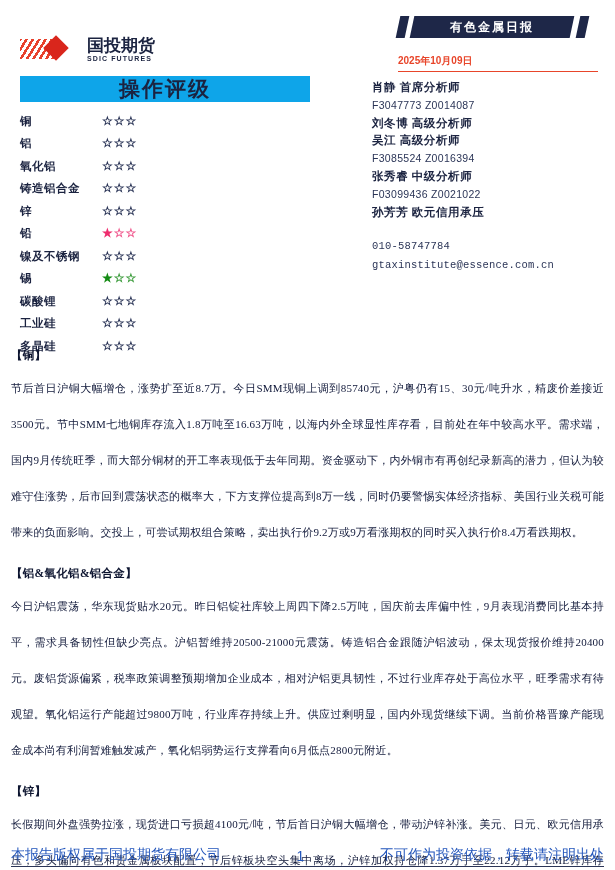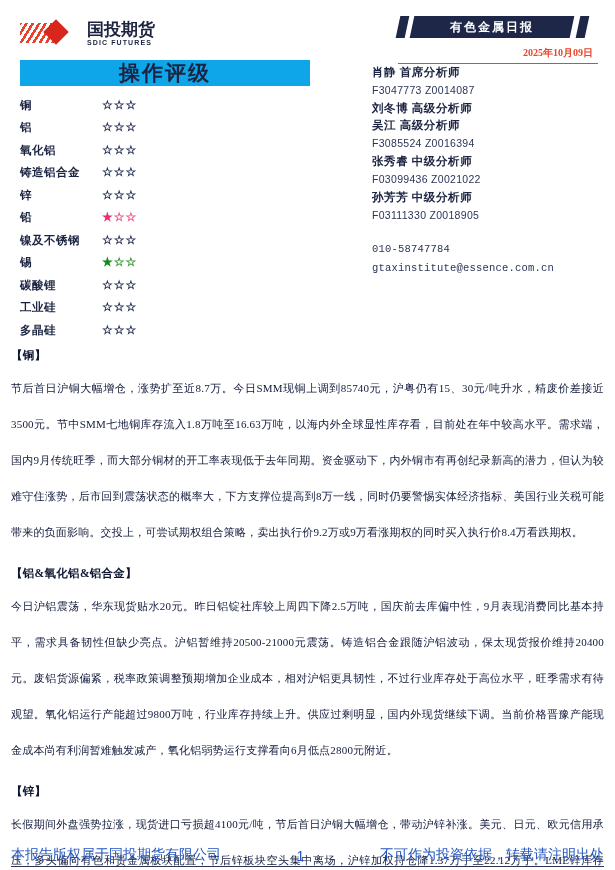--- a/index.html
+++ b/index.html
@@ -19,21 +19,21 @@
   
   .header {
     display: flex;
     flex-direction: row;
     width: 615px;
     height: 348px;
     box-sizing: border-box;
   }
   .header-left {
     width: 330px;
-    padding: 16px 0 0 20px;
+    padding: 32px 0 0 20px;
     box-sizing: border-box;
   }
   .header-right {
     width: 285px;
     padding: 16px 0 0 0;
     box-sizing: border-box;
   }
 
   
   .logo-row {
@@ -154,38 +154,38 @@
     top: 0;
     width: 9px;
     height: 22px;
     background: #1e2748;
     transform: skewX(-12deg);
   }
   .banner-tick.left  { left: 0px; }
   .banner-tick.right { left: 180px; }
 
   .date-line {
-    margin-top: 8px;
+    margin-top: 16px;
     margin-left: 68px;
     width: 195px;
-    text-align: right;
+    text-align: left;
     color: #e8452a;
-    font-family: Liberation Serif, serif;
+    font-family: Liberation Sans, sans-serif;
     font-size: 10px;
     font-weight: bold;
   }
   .date-rule {
     margin-top: 3px;
     margin-left: 68px;
     width: 200px;
     border-bottom: 1px solid #e8452a;
   }
 
   
-  .analysts { margin-top: 0; padding-left: 42px; }
+  .analysts { margin-top: 7px; padding-left: 42px; }
   .analyst-name {
     font-size: 11.5px;
     font-weight: bold;
     color: #1b2340;
     letter-spacing: 0.6px;
     line-height: 17px;
   }
   .analyst-code {
     font-family: "Liberation Sans", sans-serif;
     font-size: 10.5px;
@@ -326,22 +326,21 @@
     <div class="date-rule"></div>
 
     <div class="analysts">
         <div class="analyst-name">肖静  首席分析师</div>
         <div class="analyst-code">F3047773  Z0014087</div>
         <div class="analyst-name">刘冬博  高级分析师</div>
         <div class="analyst-name">吴江  高级分析师</div>
         <div class="analyst-code">F3085524  Z0016394</div>
         <div class="analyst-name">张秀睿  中级分析师</div>
         <div class="analyst-code">F03099436  Z0021022</div>
-        <div class="analyst-name">孙芳芳  中级分析师</div>
-        <div class="analyst-code">F03111330  Z0018905</div>
+        <div class="analyst-name">孙芳芳  欧元信用承压</div>
         <div class="contact phone">010-58747784</div>
         <div class="contact">gtaxinstitute@essence.com.cn</div>
       </div>
 
   </div>
 </div>
 
 <div class="body-area">
     <div class="sec-title">【铜】</div>
     <div class="sec-body">节后首日沪铜大幅增仓，涨势扩至近8.7万。今日SMM现铜上调到85740元，沪粤仍有15、30元/吨升水，精废价差接近3500元。节中SMM七地铜库存流入1.8万吨至16.63万吨，以海内外全球显性库存看，目前处在年中较高水平。需求端，国内9月传统旺季，而大部分铜材的开工率表现低于去年同期。资金驱动下，内外铜市有再创纪录新高的潜力，但认为较难守住涨势，后市回到震荡状态的概率大，下方支撑位提高到8万一线，同时仍要警惕实体经济指标、美国行业关税可能带来的负面影响。交投上，可尝试期权组合策略，卖出执行价9.2万或9万看涨期权的同时买入执行价8.4万看跌期权。</div>

